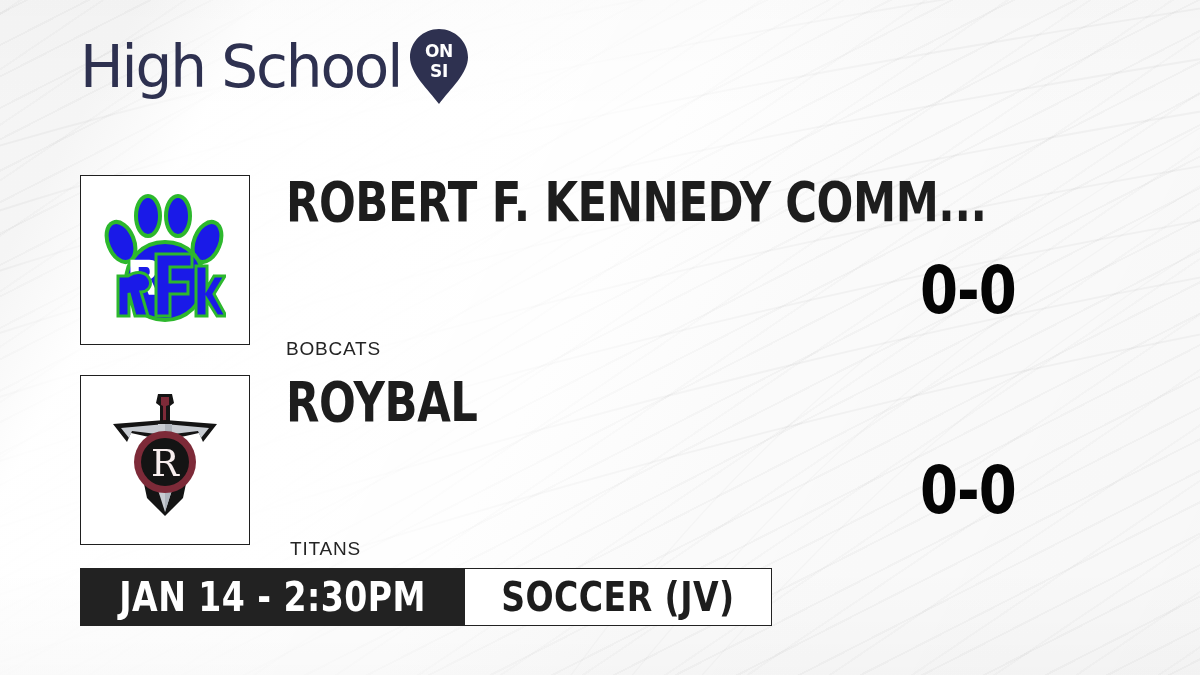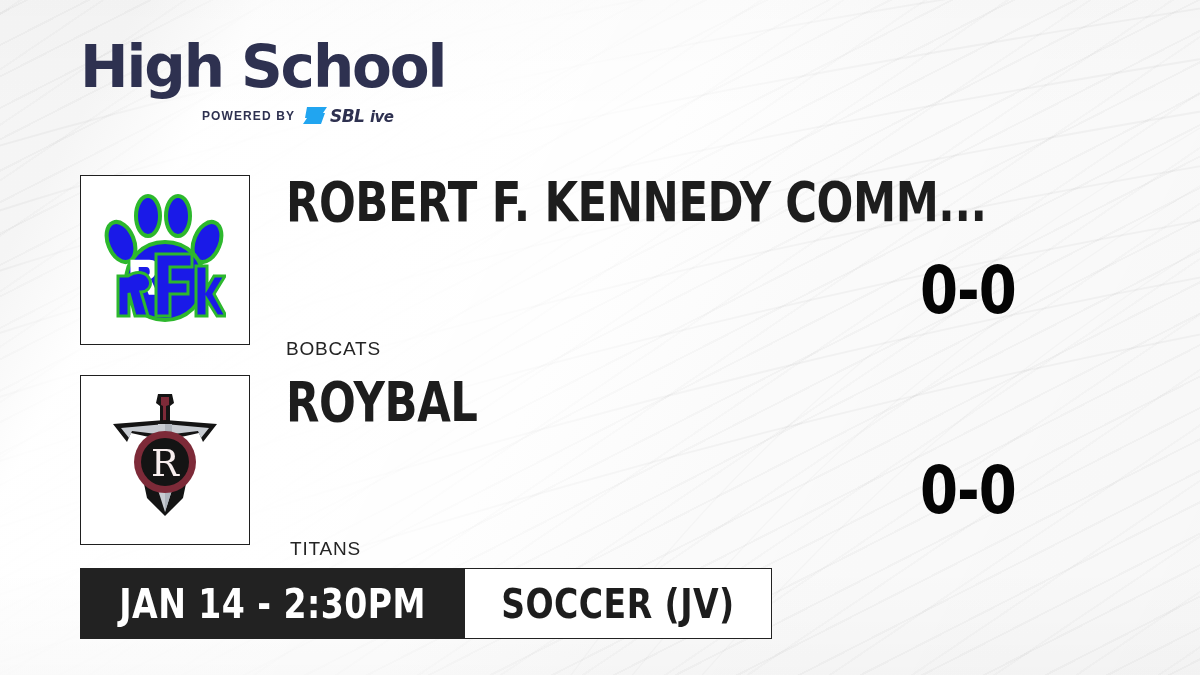--- a/index.html
+++ b/index.html
@@ -76,21 +76,21 @@
     top: 33px;
     width: 640px;
     height: 100px;
   }
   .logo-row {
     display: flex;
     align-items: flex-start;
   }
   .logo-word {
     font-family: "DejaVu Sans", sans-serif;
-    font-weight: 700;
+    font-weight: 400;
     font-size: 58px;
     letter-spacing: -2.1px;
     color: #2e3150;
     line-height: 1;
     white-space: nowrap;
     margin-top: 5px;
   }
   .pin-badge {
     margin-left: 9px;
     margin-top: -4px;
@@ -170,21 +170,21 @@
     transform-origin: left center;
   }
   #team-record-away { left: 920px; top: 258px; }
   #team-record-home { left: 920px; top: 458px; }
 
   
   .info-bar {
     position: absolute;
     left: 80px;
     top: 568px;
-    height: 71px;
+    height: 58px;
     display: flex;
     align-items: stretch;
   }
   .info-date {
     background: #222222;
     color: #ffffff;
     display: flex;
     align-items: center;
     justify-content: center;
     padding: 0 26px;
@@ -243,33 +243,29 @@
     </svg>
   </div>
 
   <div class="bg-layer bg-sheen"></div>
   <div class="bg-layer bg-vig"></div>
 
   <div class="header">
     <div class="logo-row">
       <div class="logo-word">High School</div>
 
+      <div class="pin-badge">
+        <svg width="58" height="75" viewBox="0 0 58 75" xmlns="http://www.w3.org/2000/svg">
+          <path d="M29,0 C13,0 0,12.6 0,28.2 C0,44.5 18,60 29,75 C40,60 58,44.5 58,28.2 C58,12.6 45,0 29,0 Z" fill="#2e3150"></path>
+          <text x="29" y="27.5" text-anchor="middle" font-family="DejaVu Sans, sans-serif" font-size="17" font-weight="bold" fill="#ffffff" letter-spacing="-0.3">ON</text>
+          <text x="29" y="47.5" text-anchor="middle" font-family="DejaVu Sans, sans-serif" font-size="17" font-weight="bold" fill="#ffffff" letter-spacing="-0.3">SI</text>
+        </svg>
+      </div>
     </div>
 
-    <div class="powered-row">
-      <span class="powered-text">POWERED BY</span>
-
-      <span class="sblive-mark">
-        <svg width="104" height="21" viewBox="0 0 104 21" xmlns="http://www.w3.org/2000/svg">
-          <path d="M4,2 L24,2 L20,8 L8,8 L22,8 L18,19 L0,19 L4,13 L15,13 L2,13 Z" fill="#21a5f0"></path>
-          <text x="27" y="17" font-family="DejaVu Sans, sans-serif" font-size="17" font-weight="bold" font-style="italic" fill="#2e3150" letter-spacing="-0.6">SBL</text>
-          <text x="67" y="17" font-family="DejaVu Sans, sans-serif" font-size="15" font-weight="bold" font-style="italic" fill="#2e3150" letter-spacing="-0.6">ive</text>
-        </svg>
-      </span>
-    </div>
   </div>
 
   <div class="logo-box" id="logo-box-away">
     <span>
       <svg width="122" height="132" viewBox="0 0 122 132" xmlns="http://www.w3.org/2000/svg">
         <g stroke="#2db82d" stroke-width="4" fill="#1a1ae8">
           <ellipse cx="44" cy="24" rx="12" ry="20"></ellipse>
           <ellipse cx="74" cy="24" rx="12" ry="20"></ellipse>
           <ellipse cx="17" cy="50" rx="13" ry="21" transform="rotate(-22 17 50)"></ellipse>
           <ellipse cx="103" cy="50" rx="13" ry="21" transform="rotate(22 103 50)"></ellipse>

